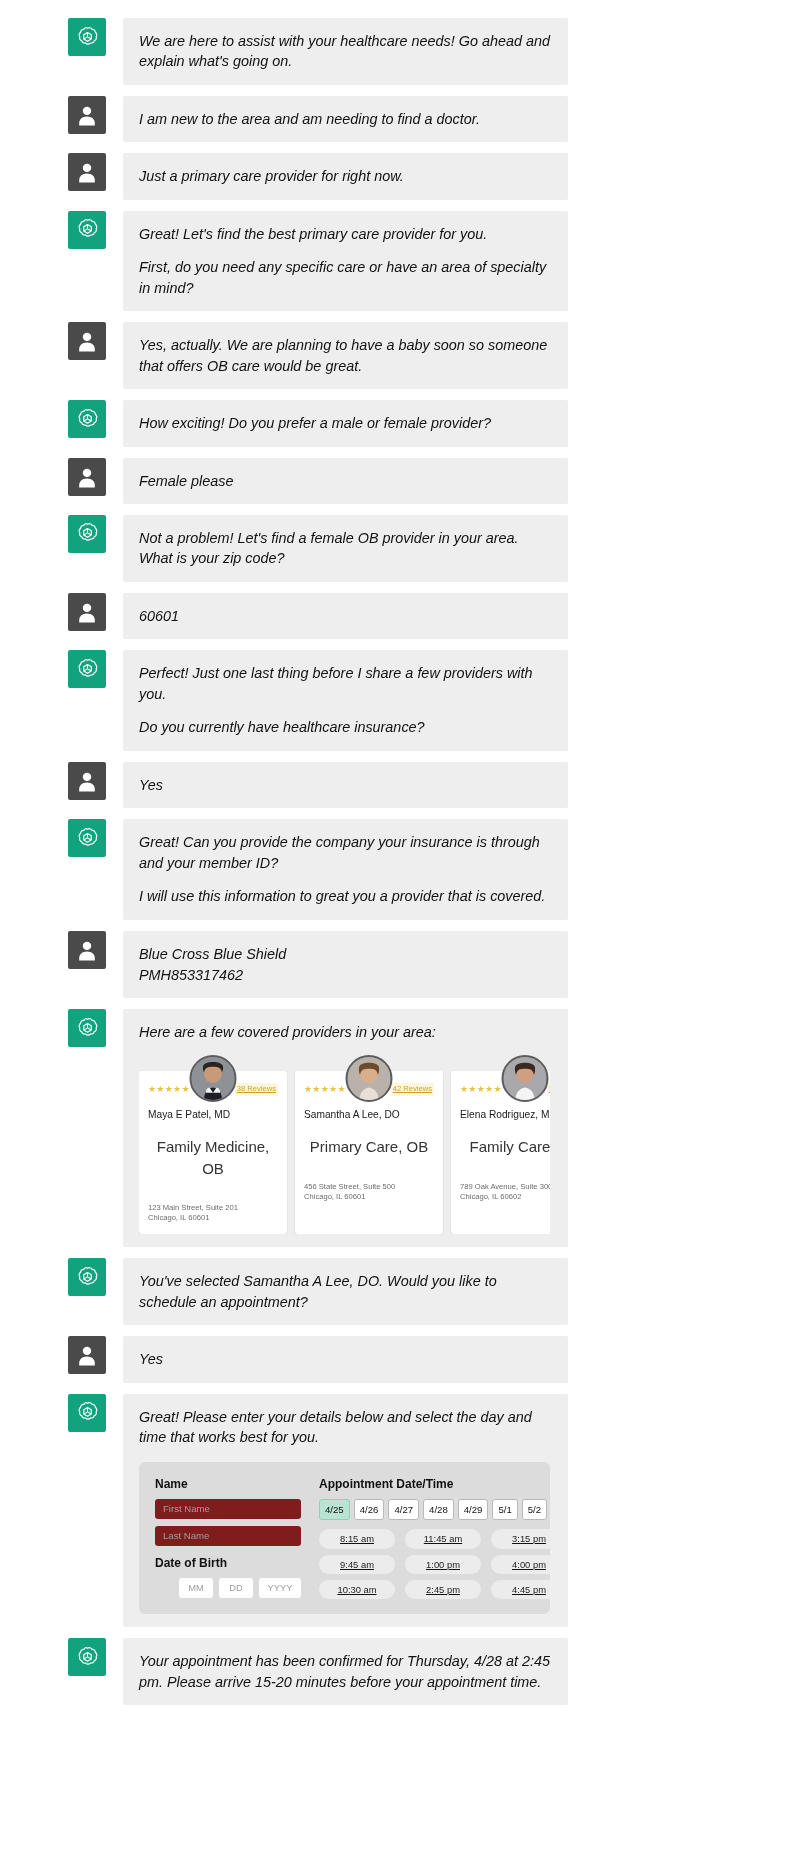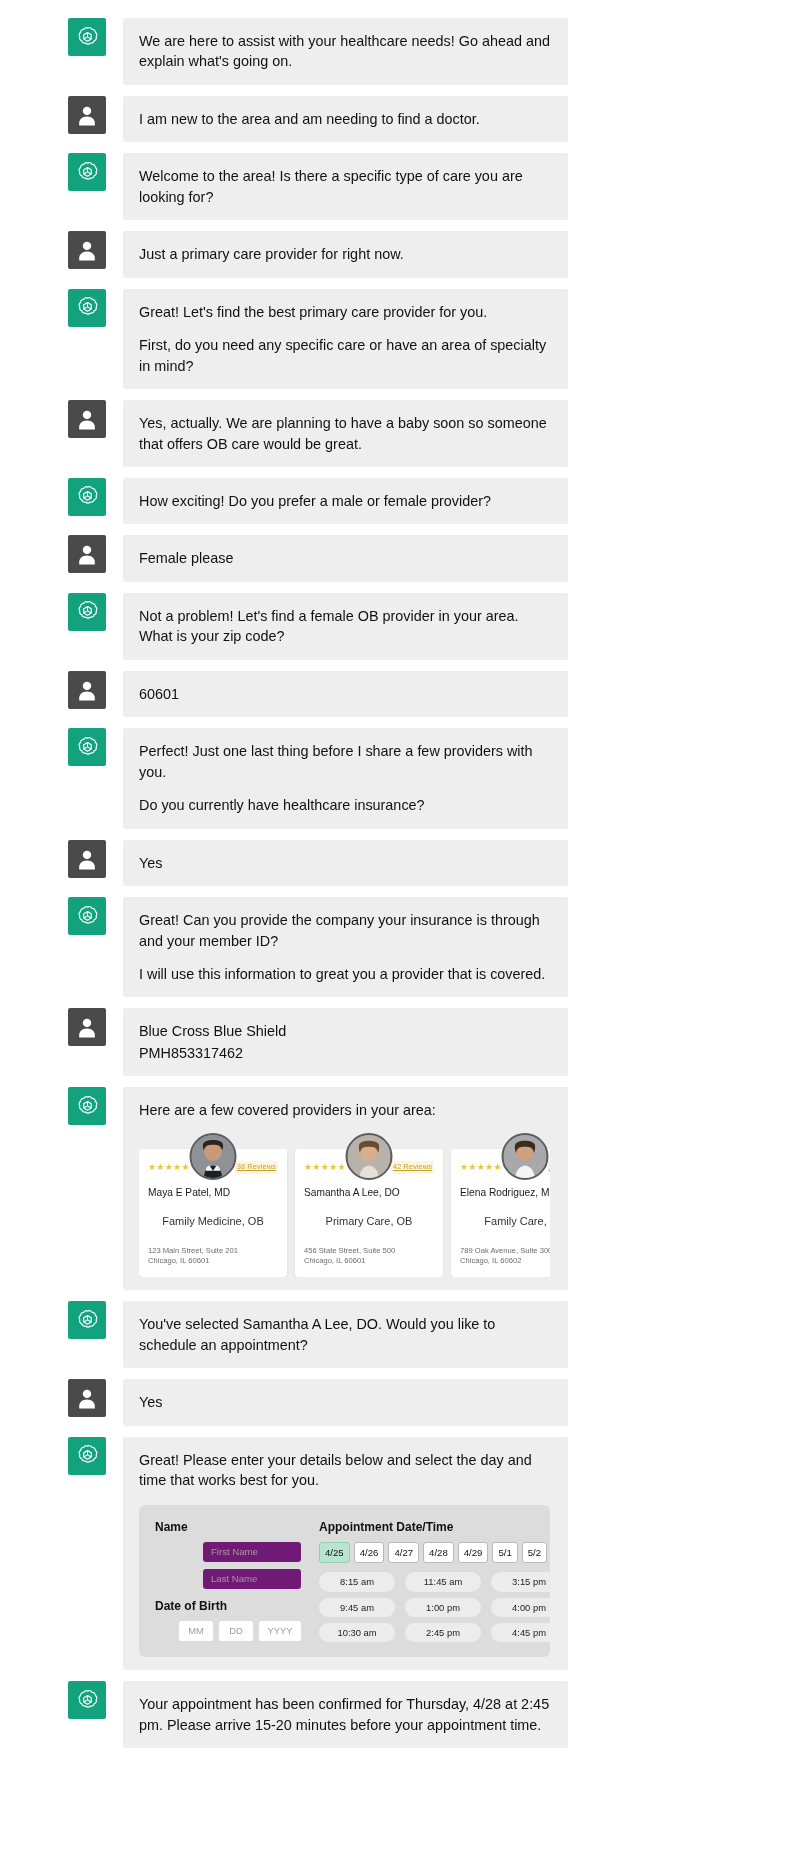--- a/index.html
+++ b/index.html
@@ -35,21 +35,21 @@
   .avatar svg { display: block; }
   .bubble {
     background: #eeeeee;
     border-radius: 2px;
     padding: 13px 18px 13px 16px;
     width: 445px;
     font-size: 14.4px;
     line-height: 1.42;
     color: #111111;
   }
-  .bubble p { margin: 0; }
+  .bubble p { margin: 0; font-style: italic; }
   .bubble p + p { margin-top: 13px; }
   .bubble p.tight + p.tight { margin-top: 1px; }
 
   
   .providers {
     display: flex;
     gap: 8px;
     margin-top: 12px;
     padding-top: 16px;
     position: relative;
@@ -85,66 +85,65 @@
     top: -16px; left: 50%;
     transform: translateX(-50%);
     width: 47px; height: 47px;
     border-radius: 50%;
     border: 2px solid #5c5c5c;
     overflow: hidden;
     background: #9a9a9a;
   }
   .hs-inner { width: 100%; height: 100%; display: block; }
   .pname { font-size: 10.2px; font-weight: normal; color: #1a1a1a; margin-bottom: 14px; }
-  .pspec { font-size: 11px; color: #333333; text-align: center; margin-bottom: 16px; }
+  .pspec { font-size: 15px; color: #333333; text-align: center; margin-bottom: 24px; }
   .paddr { font-size: 7.6px; color: #6b6b6b; line-height: 1.35; }
 
   
   .apptform {
     margin-top: 14px;
     background: #dcdcdc;
     border-radius: 6px;
     padding: 14px 16px 15px 16px;
     display: flex;
     gap: 18px;
     overflow: hidden;
   }
   .form-left { flex: 0 0 122px; }
   .form-right { flex: 1 1 auto; min-width: 0; }
   .flabel { font-size: 12px; font-weight: bold; color: #111; margin-bottom: 6px; }
   .tinput {
-    background: #701a75;
+    background: #7f1d1d;
     border-radius: 3px;
     height: 20px;
     display: flex; align-items: center;
     padding: 0 8px;
     font-size: 9.6px;
     color: #9e9e9e;
     margin-bottom: 7px;
-    margin-left: 48px;
   }
   .dob-row { display: flex; gap: 6px; padding-left: 24px; }
   .dob {
     background: #fff; border-radius: 3px;
     height: 20px; width: 34px;
     display: flex; align-items: center; justify-content: center;
     font-size: 9.4px; color: #9e9e9e;
   }
   .dates { display: flex; gap: 4px; margin-bottom: 9px; }
   .dpill {
     background: #ffffff;
     border: 1px solid #b9b9b9;
     border-radius: 3px;
     font-size: 9.6px;
     color: #111;
     padding: 3px 5px;
     white-space: nowrap;
   }
   .dpill.sel { background: #b9e3d2; border-color: #8fd0b7; }
-  .times { display: flex; flex-direction: column; gap: 6px; }
+  .times { display: flex; flex-direction: column; gap: 6px; text-decoration: underline; }
   .trow { display: flex; gap: 10px; }
   .tslot {
     background: #ececec;
     border-radius: 10px;
     font-size: 9.4px;
     color: #222;
     padding: 3px 0;
     text-align: center;
     width: 76px;
     flex: 0 0 76px;
@@ -169,32 +168,20 @@
     </div>
     <div class="row">
       <div class="avatar user">
         <svg width="26" height="26" viewBox="0 0 24 24" aria-hidden="true">
           <circle cx="12" cy="8.2" r="3.9" fill="#ffffff"></circle>
           <path fill="#ffffff" d="M12 13.4c-4.1 0-7.2 2.6-7.2 5.9v2.4h14.4v-2.4c0-3.3-3.1-5.9-7.2-5.9z"></path>
         </svg>
       </div>
       <div class="bubble">
         <p>I am new to the area and am needing to find a doctor.</p>
-      </div>
-    </div>
-    <div class="row">
-      <div class="avatar bot">
-        <svg width="25" height="25" viewBox="0 0 24 24" aria-hidden="true">
-          <path fill="none" stroke="#ffffff" stroke-width="1.15" stroke-linejoin="round" stroke-linecap="round" d="M12 3.1c1.5-1 3.6-.5 4.4 1.1 1.7-.2 3.2 1.2 3.1 2.9 1.5.8 1.9 2.9.8 4.2.7 1.6-.3 3.5-2 3.9-.3 1.7-2.1 2.7-3.7 2.1-1.1 1.3-3.2 1.3-4.3 0-1.6.6-3.4-.4-3.7-2.1-1.7-.4-2.7-2.3-2-3.9-1.1-1.3-.7-3.4.8-4.2-.1-1.7 1.4-3.1 3.1-2.9C9.3 2.6 10.5 2.1 12 3.1z"></path>
-          <path fill="none" stroke="#ffffff" stroke-width="1.15" stroke-linejoin="round" stroke-linecap="round" d="M12 7.2l3.6 2.1v4.2L12 15.6l-3.6-2.1V9.3z"></path>
-          <path fill="none" stroke="#ffffff" stroke-width="1.05" d="M12 7.2v4.2l3.6 2.1M12 11.4L8.4 13.5"></path>
-        </svg>
-      </div>
-      <div class="bubble">
-        <p>Welcome to the area! Is there a specific type of care you are looking for?</p>
       </div>
     </div>
     <div class="row">
       <div class="avatar user">
         <svg width="26" height="26" viewBox="0 0 24 24" aria-hidden="true">
           <circle cx="12" cy="8.2" r="3.9" fill="#ffffff"></circle>
           <path fill="#ffffff" d="M12 13.4c-4.1 0-7.2 2.6-7.2 5.9v2.4h14.4v-2.4c0-3.3-3.1-5.9-7.2-5.9z"></path>
         </svg>
       </div>
       <div class="bubble">

